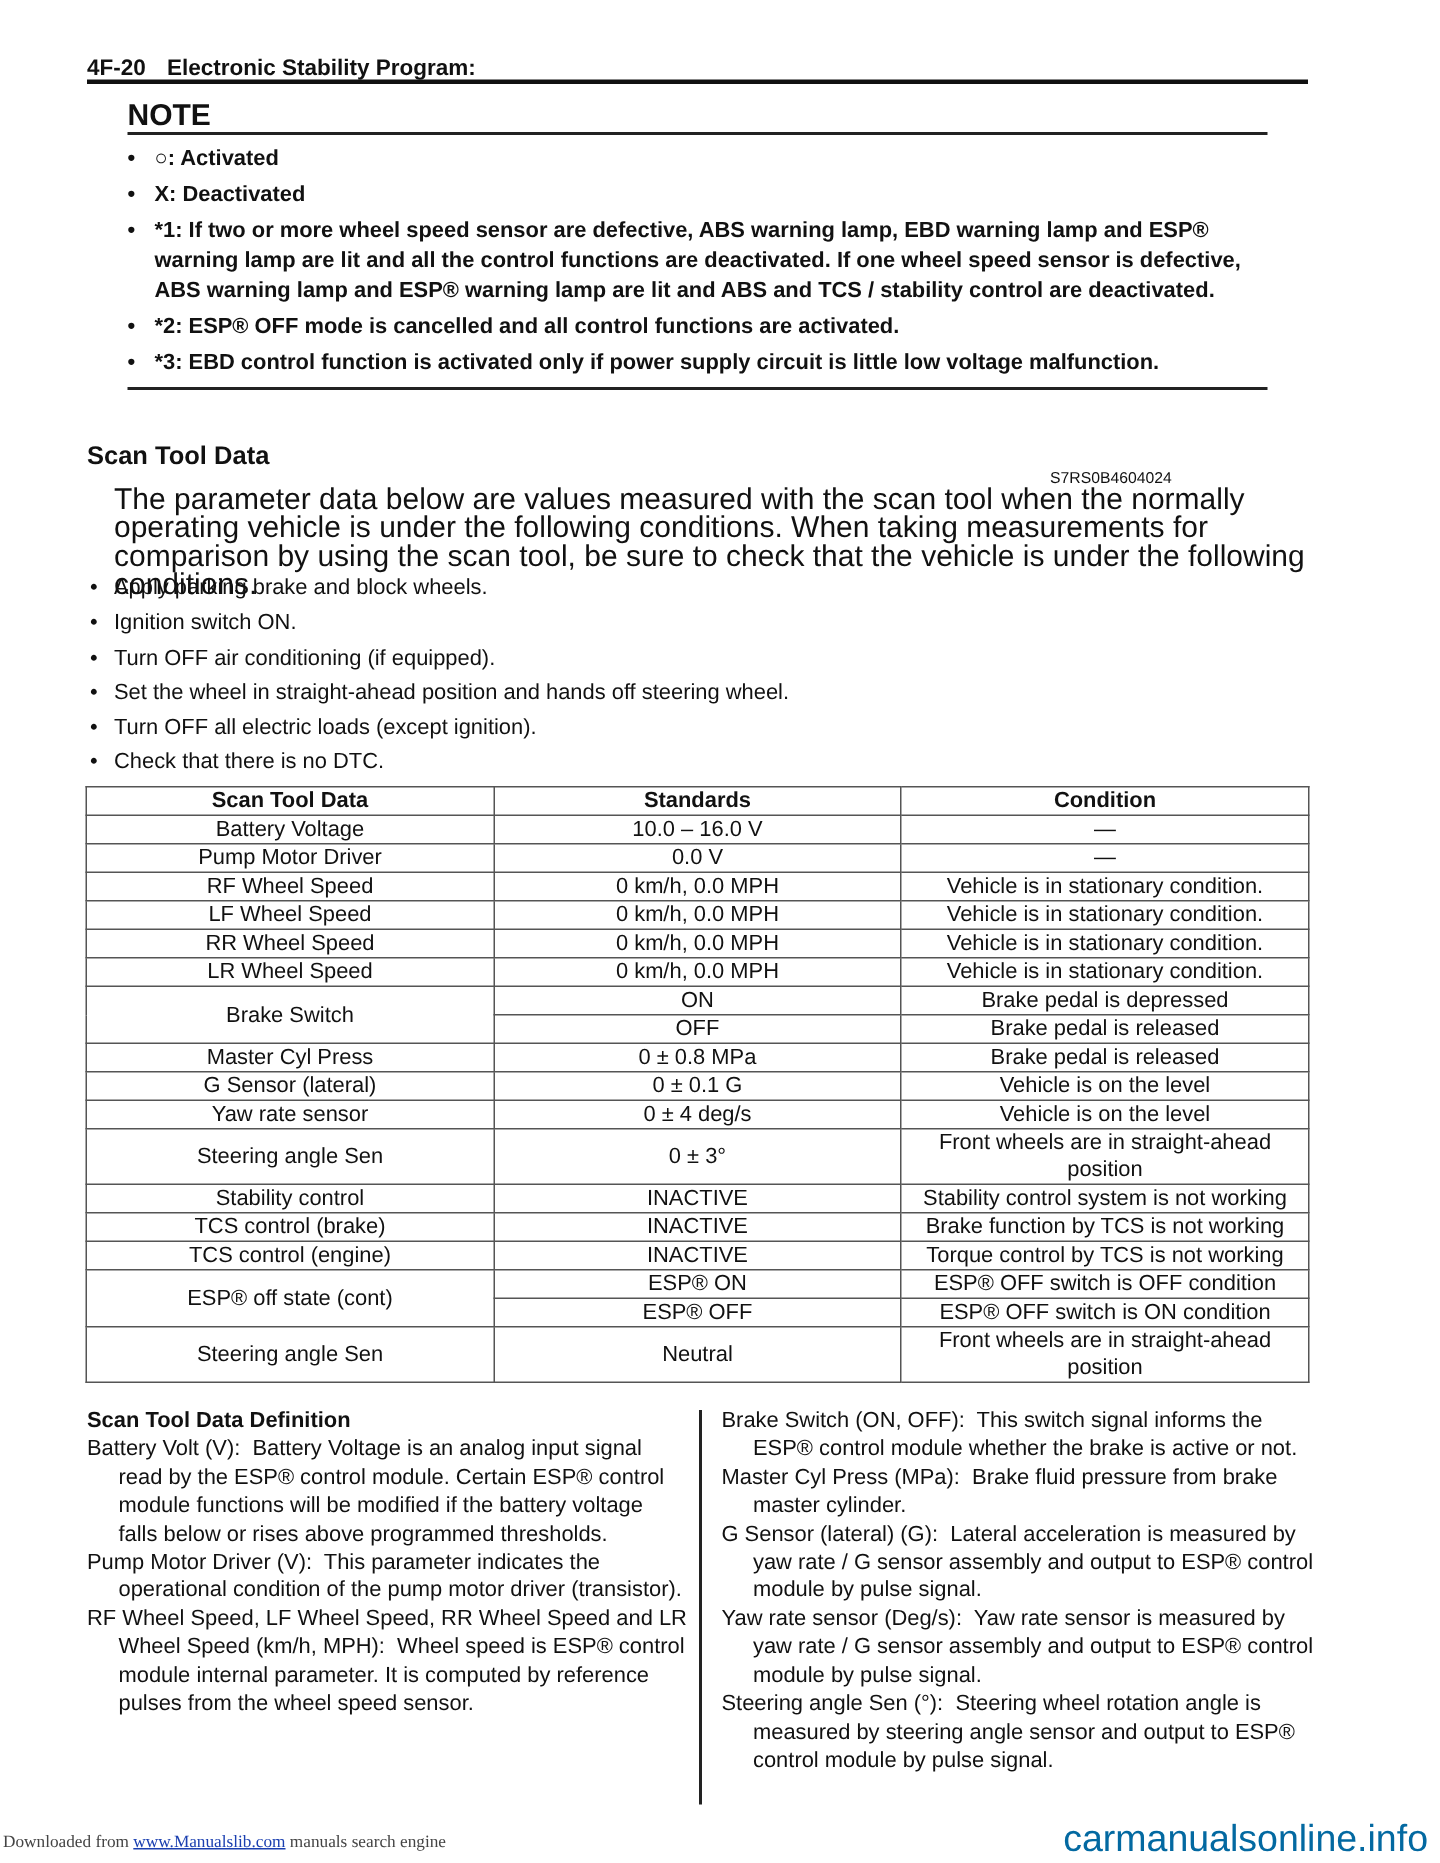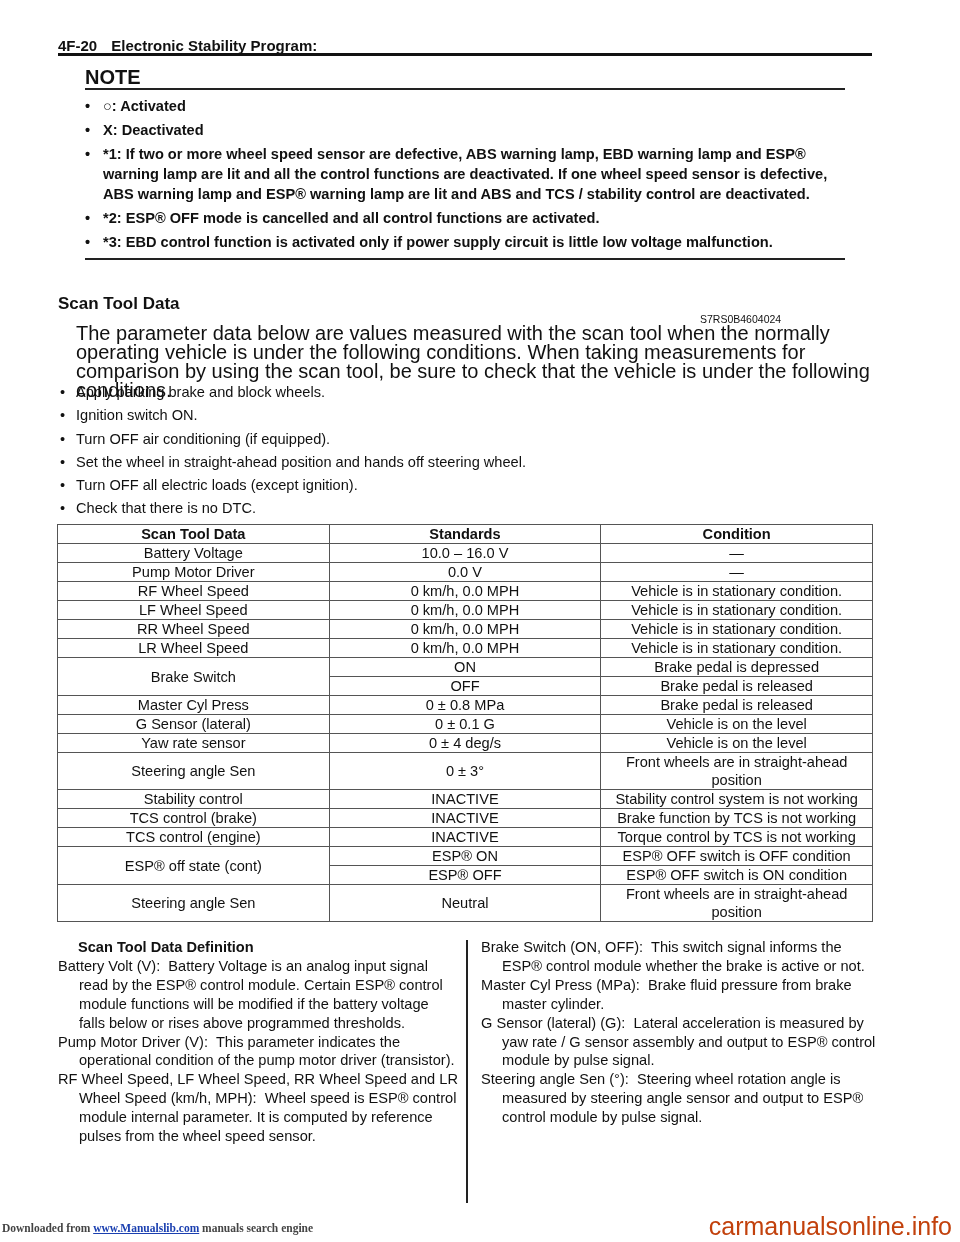--- a/index.html
+++ b/index.html
@@ -31,28 +31,28 @@
   table.scan th, table.scan td { border: 1px solid #555; padding: 0 2px; line-height: 18px; vertical-align: middle; text-align: center; }
   table.scan th { font-weight: bold; text-align: center; height: 18px; }
   table.scan td.dash { text-align: center; }
   table.scan col.c1 { width: 272px; }
   table.scan col.c2 { width: 272px; }
   table.scan col.c3 { width: 272px; }
 
   .defs { position: absolute; top: 938px; font-size: 14.6px; line-height: 18.9px; }
   .defs.left { left: 58px; width: 400px; }
   .defs.right { left: 481px; width: 395px; }
-  .defs .dtitle { font-weight: bold; margin-left: 20px; }
+  .defs .dtitle { font-weight: bold; }
   .def { text-indent: -21px; padding-left: 21px; }
   .def b { font-weight: normal; }
   .col-rule { position: absolute; left: 466px; top: 940px; width: 2px; height: 263px; background: #222; }
 
-  .footer-left { position: absolute; left: 2px; top: 1222px; font-family: "Liberation Serif", serif; font-size: 11.5px; color: #444; font-weight: bold; }
+  .footer-left { position: absolute; left: 2px; top: 1222px; font-family: "Liberation Serif", serif; font-size: 11.5px; color: #444; }
   .footer-left a { color: #1a3fb0; text-decoration: underline; }
-  .footer-right { position: absolute; right: 8px; top: 1212px; font-size: 25px; color: #c2410c; letter-spacing: 0; }
+  .footer-right { position: absolute; right: 8px; top: 1212px; font-size: 25px; color: #0369a1; letter-spacing: 0; }
 </style>
 </head>
 <body>
 
 <div class="page">
 
   <div class="hdr">
     <div class="hdr-text">
       <span class="num">4F-20</span>
       <span>Electronic Stability Program:</span>
@@ -197,20 +197,21 @@
     <div class="def"><b>Pump Motor Driver (V):</b>&nbsp; <span>This parameter indicates the operational condition of the pump motor driver (transistor).</span></div>
     <div class="def"><b>RF Wheel Speed, LF Wheel Speed, RR Wheel Speed and LR Wheel Speed (km/h, MPH):</b>&nbsp; <span>Wheel speed is ESP® control module internal parameter. It is computed by reference pulses from the wheel speed sensor.</span></div>
   </div>
 
   <div class="col-rule"></div>
 
   <div class="defs right">
     <div class="def"><b>Brake Switch (ON, OFF):</b>&nbsp; <span>This switch signal informs the ESP® control module whether the brake is active or not.</span></div>
     <div class="def"><b>Master Cyl Press (MPa):</b>&nbsp; <span>Brake fluid pressure from brake master cylinder.</span></div>
     <div class="def"><b>G Sensor (lateral) (G):</b>&nbsp; <span>Lateral acceleration is measured by yaw rate / G sensor assembly and output to ESP® control module by pulse signal.</span></div>
+    <div class="def"><b>Yaw rate sensor (Deg/s):</b>&nbsp; <span>Yaw rate sensor is measured by yaw rate / G sensor assembly and output to ESP® control module by pulse signal.</span></div>
     <div class="def"><b>Steering angle Sen (°):</b>&nbsp; <span>Steering wheel rotation angle is measured by steering angle sensor and output to ESP® control module by pulse signal.</span></div>
   </div>
 
   <div class="footer-left">
     <span>Downloaded from</span>
     <a>www.Manualslib.com</a>
     <span>manuals search engine</span>
   </div>
   <div class="footer-right">carmanualsonline.info</div>
 

